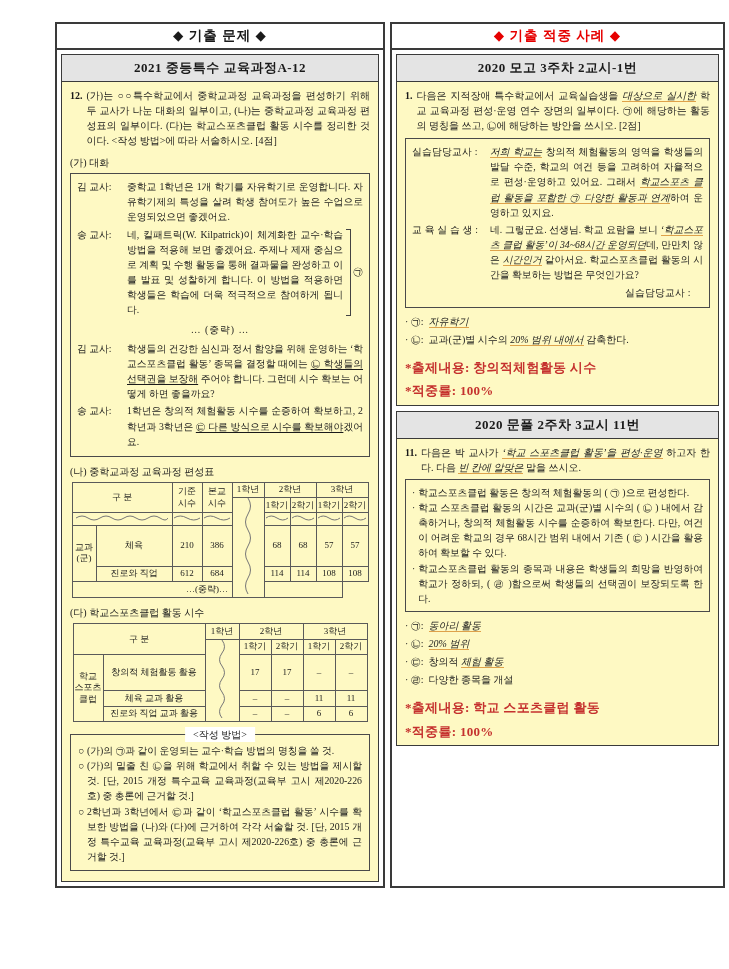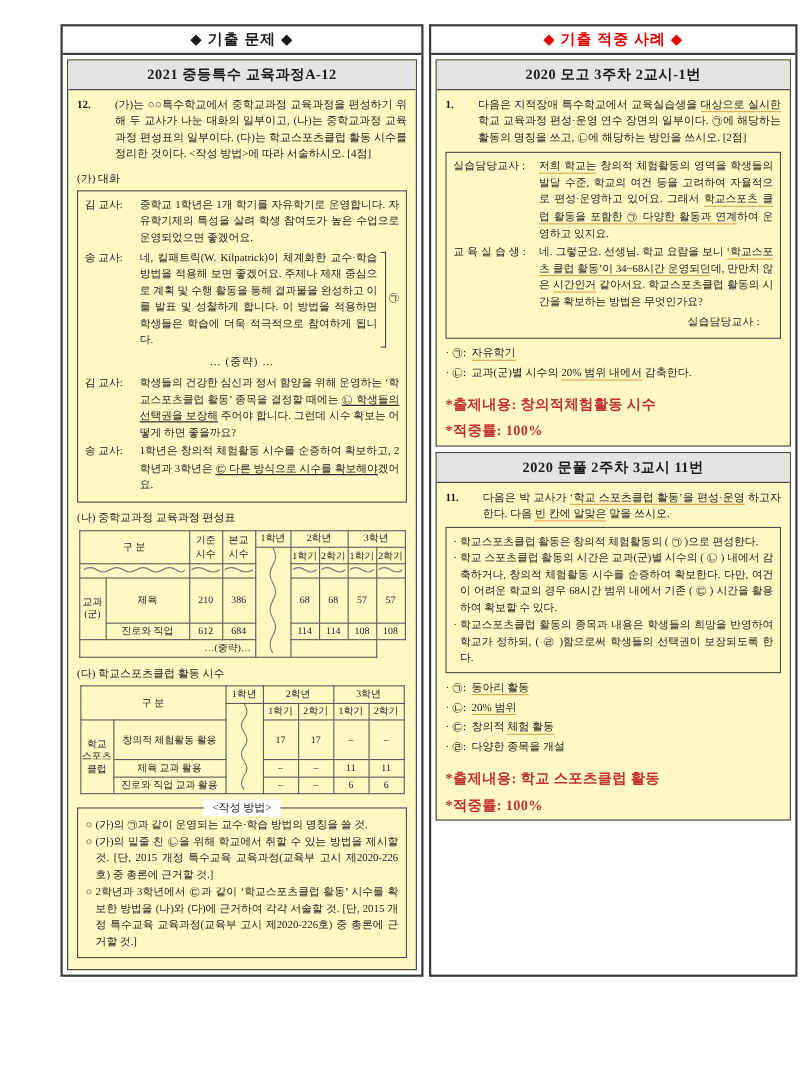--- a/index.html
+++ b/index.html
@@ -14,21 +14,21 @@
     font-weight:bold; font-size:13.5px; letter-spacing:1px; }
   .col-header.red { color:#e60000; }
   .col-body { flex:1; padding:4px; overflow:hidden; display:flex; flex-direction:column; gap:5px; }
 
   .qbox { border:1.5px solid #3a3a3a; background:#fef9c3; overflow:hidden; display:flex; flex-direction:column; }
   .qbox-fill { flex:1; }
   .qhead { flex:none; background:#e4e4e4; border-bottom:1.5px solid #3a3a3a; text-align:center; font-weight:bold;
     font-size:13px; padding:4px 0; letter-spacing:.5px; }
   .qcontent { padding:6px 8px 4px 8px; font-size:10px; line-height:1.5; }
 
-  .qline { display:flex; text-align:justify;gap:18px; }
+  .qline { display:flex; text-align:justify; }
   .qno { flex:none; font-weight:bold; margin-right:4px; }
   .qtext { flex:1; }
 
   .sublabel { font-size:10px; margin:7px 0 3px 0; }
 
   .inner-box { border:1px solid #4a4a4a; padding:5px 6px; font-size:9.8px; line-height:1.55; }
   .dlg-line { display:flex; margin-bottom:2px;justify-content:flex-end; }
   .spk { flex:none; width:50px; }
   .spk-wide { width:78px; letter-spacing:.2px; }
   .dlg-text { flex:1; text-align:justify; }
@@ -44,21 +44,21 @@
   .wave-cell { padding:0; }
   .wave-row td { height:8px; padding:0; }
   .ellipsis-row td { padding:2px 0; }
 
   .method-box { position:relative; border:1px solid #4a4a4a; margin-top:12px; padding:8px 7px 6px 7px; font-size:9.8px; line-height:1.55; }
   .method-title { position:absolute; top:-8px; left:50%; transform:translateX(-50%); background:#fff; padding:0 8px; font-size:10px; white-space:nowrap; }
   .method-item { display:flex; text-align:justify; }
   .method-marker { flex:none; margin-right:3px; }
 
   .ul-b { text-decoration:underline; text-underline-offset:2px; }
-  .ul-o { border-bottom:1.5px solid #dfa24a; }
+  .ul-o { border-bottom:1.5px solid #dfa24a;font-style:italic; }
 
   .ans-line { display:flex; font-size:10px; line-height:1.6; margin-top:2px; }
   .ans-key { flex:none; margin-right:5px; }
 
   .hit { color:#c5312e; font-weight:bold; font-size:13px; margin-top:4px; letter-spacing:.3px; }
   .hit-first { margin-top:10px; }
 
   .bullet-item { display:flex; text-align:justify; }
   .bullet-marker { flex:none; margin-right:3px; }
 </style>

